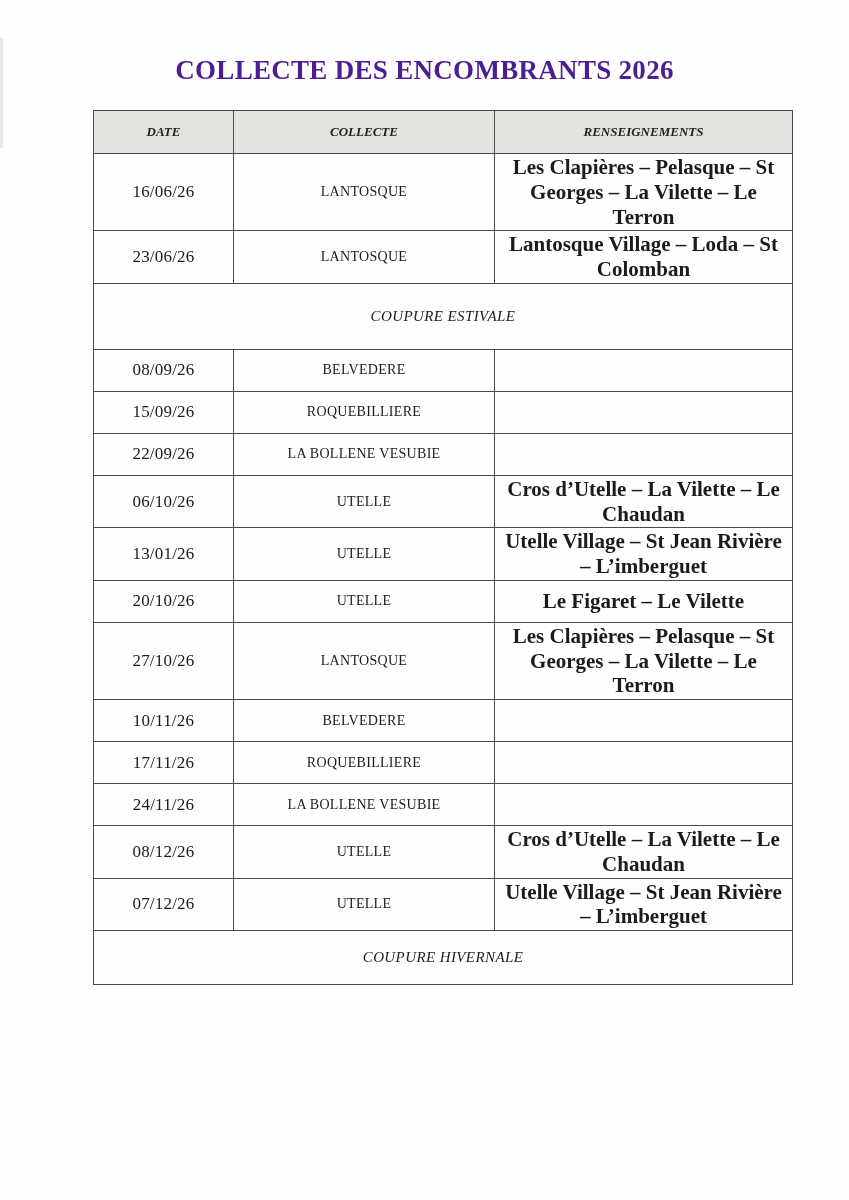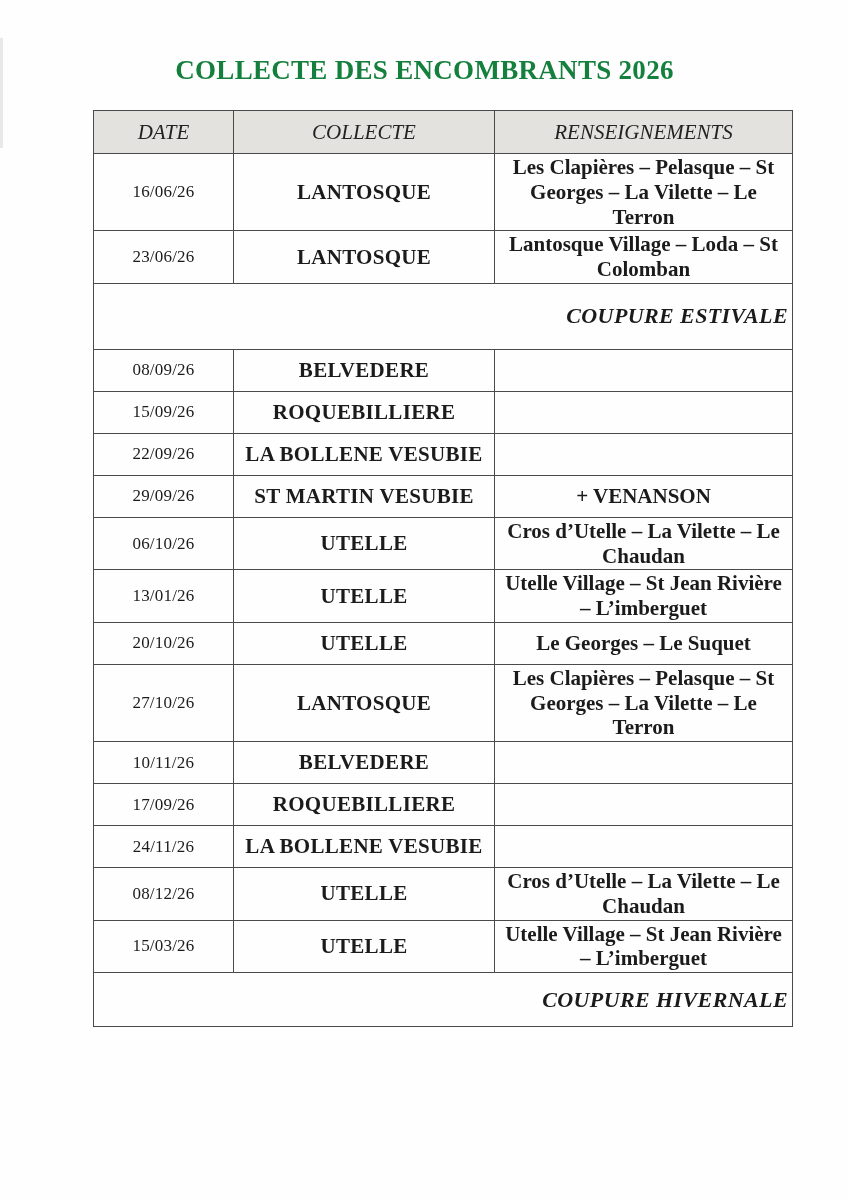--- a/index.html
+++ b/index.html
@@ -28,72 +28,71 @@
   .title {
     position: absolute;
     top: 55px;
     left: 0;
     width: 100%;
     margin: 0;
     text-align: center;
     font-size: 27px;
     font-weight: bold;
     letter-spacing: 0.3px;
-    color: #15803d;
+    color: #4c1d95;
   }
   table.schedule {
     position: absolute;
     left: 93px;
     top: 110px;
     width: 672px;
     border-collapse: collapse;
     table-layout: fixed;
   }
   table.schedule th,
   table.schedule td {
     border: 1.5px solid #4a4a4a;
     text-align: center;
     vertical-align: middle;
     padding: 1px 4px;
     overflow: hidden;
   }
   table.schedule thead th {
     background: #e4e2de;
     font-style: italic;
-    font-weight: normal;
-    font-size: 21px;
+    font-weight: bold;
+    font-size: 13px;
     height: 40px;
     color: #222;
   }
   .col-date    { width: 131px; }
   .col-commune { width: 252px; }
   .col-rens    { width: 289px; }
 
   tbody tr { height: 42px; }
   td.cell-date {
     font-weight: normal;
     font-size: 17px;
     letter-spacing: 0.2px;
   }
   td.cell-commune {
-    font-weight: bold;
-    font-size: 21px;
+    font-weight: normal;
+    font-size: 14px;
     letter-spacing: 0.3px;
   }
   td.cell-renseignements {
     font-weight: bold;
     font-size: 21px;
     line-height: 1.18;
   }
   tr.break-row td {
     font-style: italic;
-    font-weight: bold;
-    font-size: 22px;
+    font-weight: normal;
+    font-size: 15px;
     letter-spacing: 0.4px;
-    text-align: right;
   }
   tr.break-1 { height: 66px; }
   tr.break-2 { height: 54px; }
 </style>
 </head>
 <body>
 
 <div class="page">
   <div class="scan-edge"></div>
 
@@ -130,66 +129,61 @@
           <td class="cell-date">15/09/26</td>
           <td class="cell-commune">ROQUEBILLIERE</td>
           <td class="cell-renseignements"></td>
         </tr>
         <tr>
           <td class="cell-date">22/09/26</td>
           <td class="cell-commune">LA BOLLENE VESUBIE</td>
           <td class="cell-renseignements"></td>
         </tr>
         <tr>
-          <td class="cell-date">29/09/26</td>
-          <td class="cell-commune">ST MARTIN VESUBIE</td>
-          <td class="cell-renseignements">+ VENANSON</td>
-        </tr>
-        <tr>
           <td class="cell-date">06/10/26</td>
           <td class="cell-commune">UTELLE</td>
           <td class="cell-renseignements">Cros d’Utelle – La Vilette – Le Chaudan</td>
         </tr>
         <tr>
           <td class="cell-date">13/01/26</td>
           <td class="cell-commune">UTELLE</td>
           <td class="cell-renseignements">Utelle Village – St Jean Rivière – L’imberguet</td>
         </tr>
         <tr>
           <td class="cell-date">20/10/26</td>
           <td class="cell-commune">UTELLE</td>
-          <td class="cell-renseignements">Le Georges – Le Suquet</td>
+          <td class="cell-renseignements">Le Figaret – Le Vilette</td>
         </tr>
         <tr>
           <td class="cell-date">27/10/26</td>
           <td class="cell-commune">LANTOSQUE</td>
           <td class="cell-renseignements">Les Clapières – Pelasque – St Georges – La Vilette – Le Terron</td>
         </tr>
         <tr>
           <td class="cell-date">10/11/26</td>
           <td class="cell-commune">BELVEDERE</td>
           <td class="cell-renseignements"></td>
         </tr>
         <tr>
-          <td class="cell-date">17/09/26</td>
+          <td class="cell-date">17/11/26</td>
           <td class="cell-commune">ROQUEBILLIERE</td>
           <td class="cell-renseignements"></td>
         </tr>
         <tr>
           <td class="cell-date">24/11/26</td>
           <td class="cell-commune">LA BOLLENE VESUBIE</td>
           <td class="cell-renseignements"></td>
         </tr>
         <tr>
           <td class="cell-date">08/12/26</td>
           <td class="cell-commune">UTELLE</td>
           <td class="cell-renseignements">Cros d’Utelle – La Vilette – Le Chaudan</td>
         </tr>
         <tr>
-          <td class="cell-date">15/03/26</td>
+          <td class="cell-date">07/12/26</td>
           <td class="cell-commune">UTELLE</td>
           <td class="cell-renseignements">Utelle Village – St Jean Rivière – L’imberguet</td>
         </tr>
         <tr class="break-row break-2">
           <td colspan="3">COUPURE HIVERNALE</td>
         </tr>
       </tbody>
   </table>
 </div>
 

